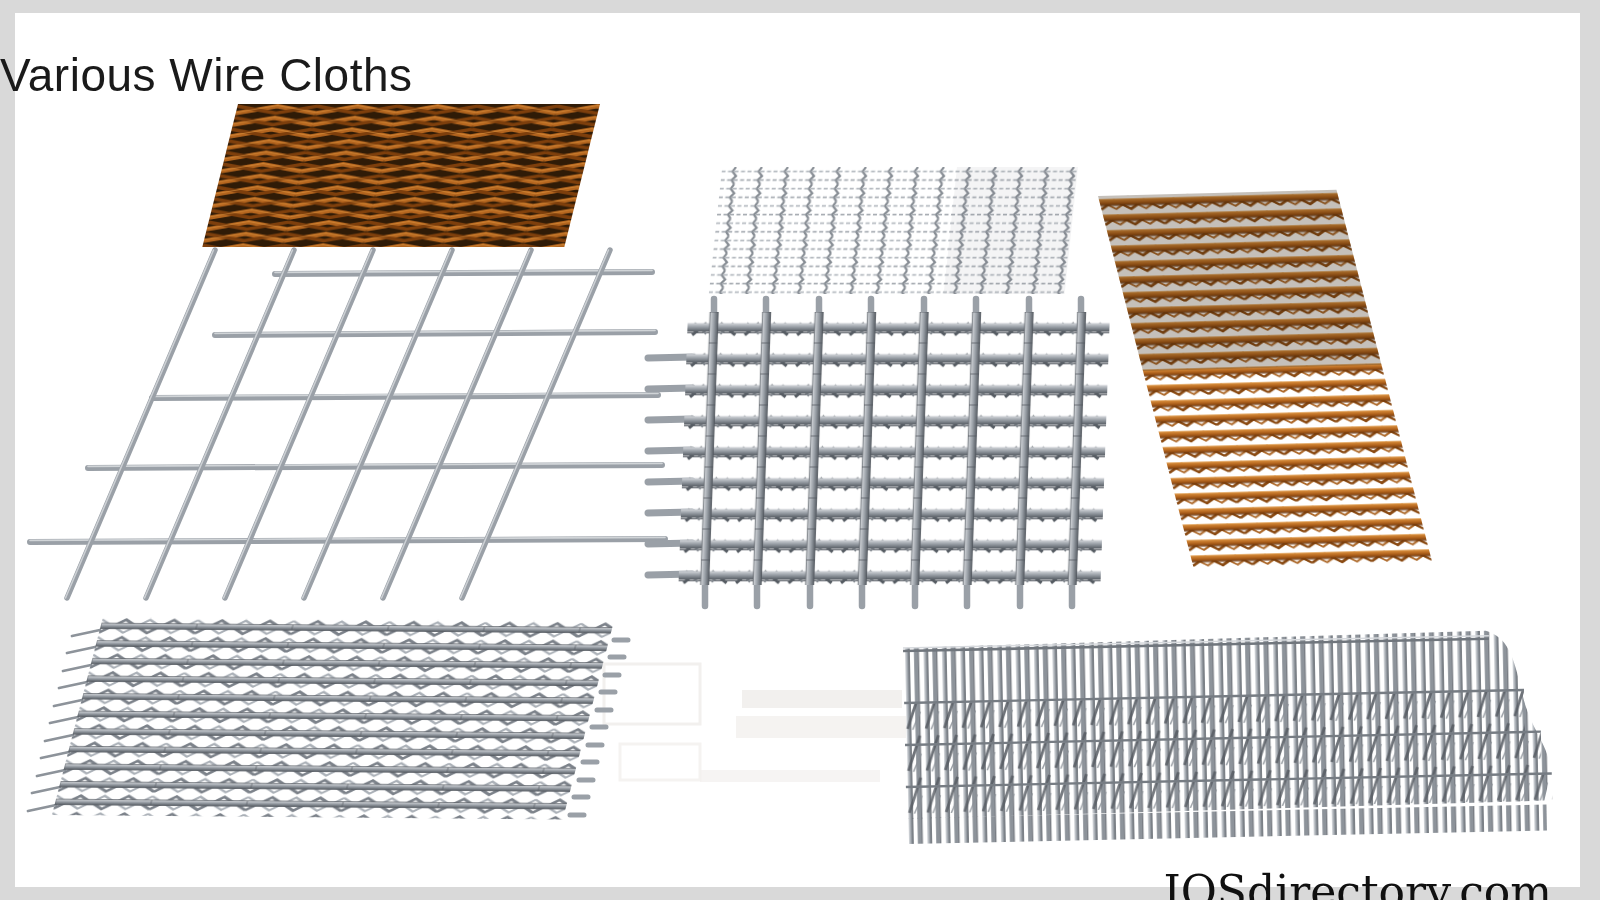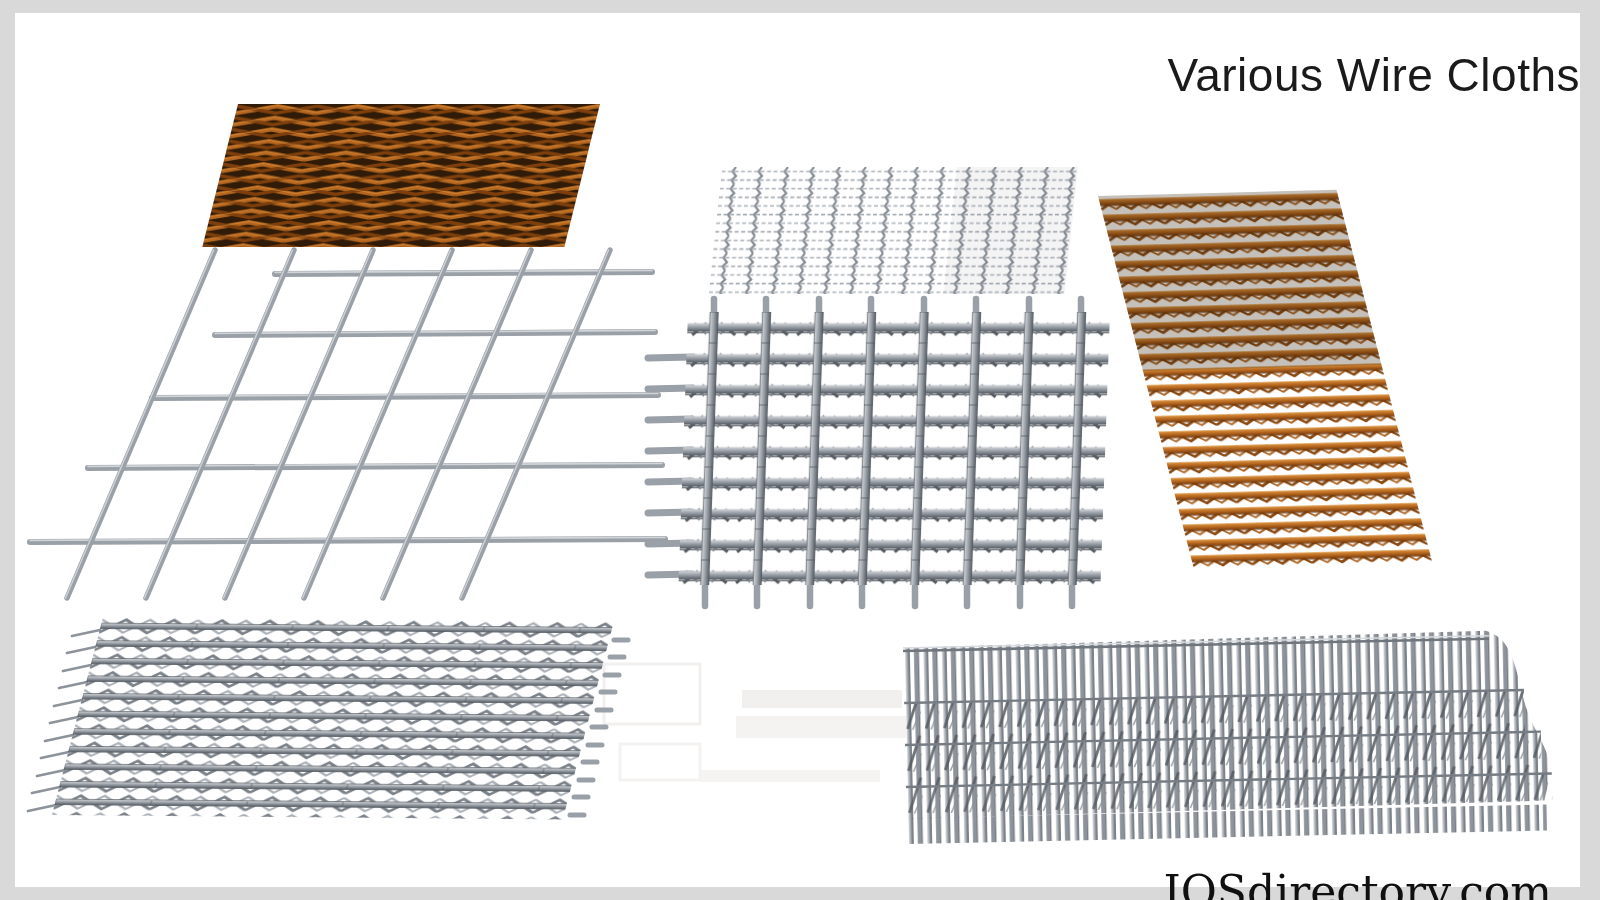--- a/index.html
+++ b/index.html
@@ -1,19 +1,19 @@
 <!DOCTYPE html>
 <html style="--frame: #d9d9d9; --canvas: #ffffff; --text: #1a1a1a; --watermark-color: #101010; --copper: #b4651e; --copper-light: #dd9440; --copper-dark: #7e3f0c; --copper-shadow: #2f1b07; --silver: #9aa0a7; --silver-light: #d6d9dd; --silver-mid: #aab0b7; --silver-dark: #565c63; --silver-deep: #3f444b; --ghost: #f2f0ee;"><head>
 <meta charset="utf-8">
 <style>
   html,body{margin:0;padding:0;}
   body{font-family:"Liberation Sans",sans-serif;background:#ffffff;}
   .stage{position:relative;width:1600px;height:900px;overflow:hidden;background:var(--frame,#d9d9d9);}
   .art{position:absolute;left:0;top:0;width:1600px;height:900px;display:block;}
-  .title{position:absolute;left:0;top:48px;width:1580px;text-align:right;
+  .title{position:absolute;left:0;top:48px;width:1580px;text-align:left;
          font-size:46px;font-weight:400;letter-spacing:0.5px;color:var(--text,#1a1a1a);}
   .watermark{position:absolute;right:48px;top:830px;
              font-family:"DejaVu Serif",serif;font-size:44px;color:var(--watermark-color,#101010);margin-top:36px;}
 </style>
 </head>
 <body>
 
 <div class="stage">
 
   <svg class="art" viewBox="0 0 1600 900" xmlns="http://www.w3.org/2000/svg">

